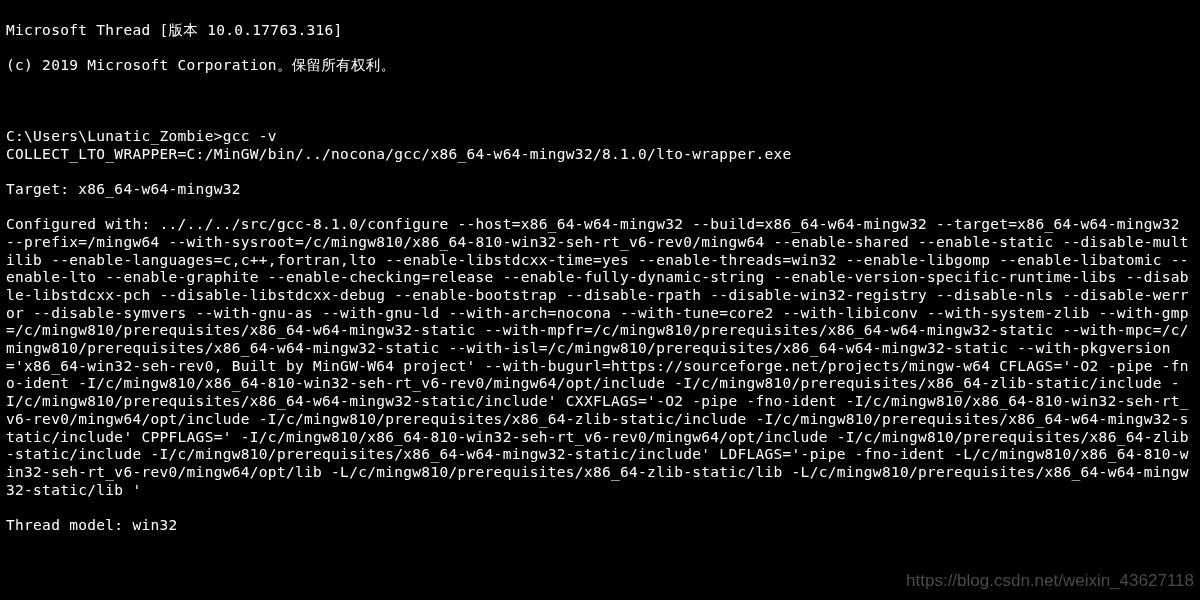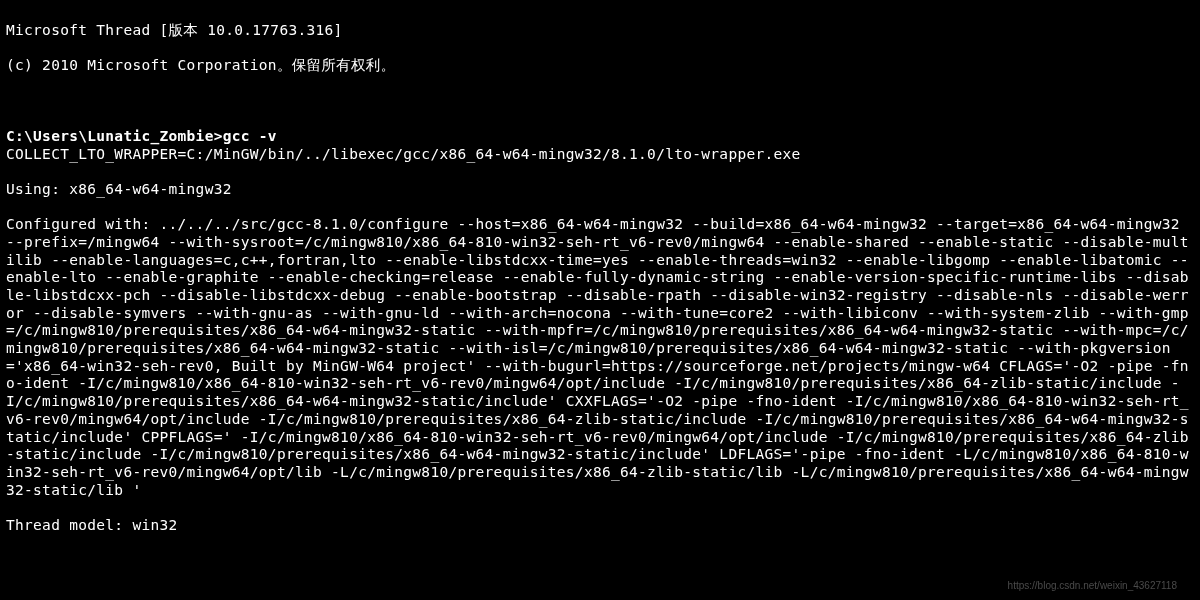--- a/index.html
+++ b/index.html
@@ -22,42 +22,41 @@
     }
     .terminal {
       white-space: pre-wrap;
       word-break: break-all;
     }
     .line {
       display: block;
     }
     .prompt-line {
       white-space: pre;
-      font-weight: bold;
     }
     .watermark {
       position: absolute;
-      right: 23px;
+      right: 6px;
       bottom: 8px;
       color: #4a4a4a;
       font-family: Arial, sans-serif;
-      font-size: 10px;
+      font-size: 17px;
       letter-spacing: 0;
     }
   </style>
 </head>
 <body>
 
 <div class="terminal">
 <span class="line">Microsoft Thread [版本 10.0.17763.316]</span>
-<span class="line">(c) 2010 Microsoft Corporation。保留所有权利。</span>
+<span class="line">(c) 2019 Microsoft Corporation。保留所有权利。</span>
 <span class="line"> </span>
 <span class="prompt-line"><span>C:\Users\Lunatic_Zombie&gt;</span><span>gcc -v</span></span>
-<span class="line">COLLECT_LTO_WRAPPER=C:/MinGW/bin/../libexec/gcc/x86_64-w64-mingw32/8.1.0/lto-wrapper.exe</span>
-<span class="line">Using: x86_64-w64-mingw32</span>
+<span class="line">COLLECT_LTO_WRAPPER=C:/MinGW/bin/../nocona/gcc/x86_64-w64-mingw32/8.1.0/lto-wrapper.exe</span>
+<span class="line">Target: x86_64-w64-mingw32</span>
 <span class="line">Configured with: ../../../src/gcc-8.1.0/configure --host=x86_64-w64-mingw32 --build=x86_64-w64-mingw32 --target=x86_64-w64-mingw32 --prefix=/mingw64 --with-sysroot=/c/mingw810/x86_64-810-win32-seh-rt_v6-rev0/mingw64 --enable-shared --enable-static --disable-multilib --enable-languages=c,c++,fortran,lto --enable-libstdcxx-time=yes --enable-threads=win32 --enable-libgomp --enable-libatomic --enable-lto --enable-graphite --enable-checking=release --enable-fully-dynamic-string --enable-version-specific-runtime-libs --disable-libstdcxx-pch --disable-libstdcxx-debug --enable-bootstrap --disable-rpath --disable-win32-registry --disable-nls --disable-werror --disable-symvers --with-gnu-as --with-gnu-ld --with-arch=nocona --with-tune=core2 --with-libiconv --with-system-zlib --with-gmp=/c/mingw810/prerequisites/x86_64-w64-mingw32-static --with-mpfr=/c/mingw810/prerequisites/x86_64-w64-mingw32-static --with-mpc=/c/mingw810/prerequisites/x86_64-w64-mingw32-static --with-isl=/c/mingw810/prerequisites/x86_64-w64-mingw32-static --with-pkgversion='x86_64-win32-seh-rev0, Built by MinGW-W64 project' --with-bugurl=https://sourceforge.net/projects/mingw-w64 CFLAGS='-O2 -pipe -fno-ident -I/c/mingw810/x86_64-810-win32-seh-rt_v6-rev0/mingw64/opt/include -I/c/mingw810/prerequisites/x86_64-zlib-static/include -I/c/mingw810/prerequisites/x86_64-w64-mingw32-static/include' CXXFLAGS='-O2 -pipe -fno-ident -I/c/mingw810/x86_64-810-win32-seh-rt_v6-rev0/mingw64/opt/include -I/c/mingw810/prerequisites/x86_64-zlib-static/include -I/c/mingw810/prerequisites/x86_64-w64-mingw32-static/include' CPPFLAGS=' -I/c/mingw810/x86_64-810-win32-seh-rt_v6-rev0/mingw64/opt/include -I/c/mingw810/prerequisites/x86_64-zlib-static/include -I/c/mingw810/prerequisites/x86_64-w64-mingw32-static/include' LDFLAGS='-pipe -fno-ident -L/c/mingw810/x86_64-810-win32-seh-rt_v6-rev0/mingw64/opt/lib -L/c/mingw810/prerequisites/x86_64-zlib-static/lib -L/c/mingw810/prerequisites/x86_64-w64-mingw32-static/lib '</span>
 <span class="line">Thread model: win32</span>
 
 
 
 </div>
 
 <div class="watermark">https://blog.csdn.net/weixin_43627118</div>
 
 </body></html>

